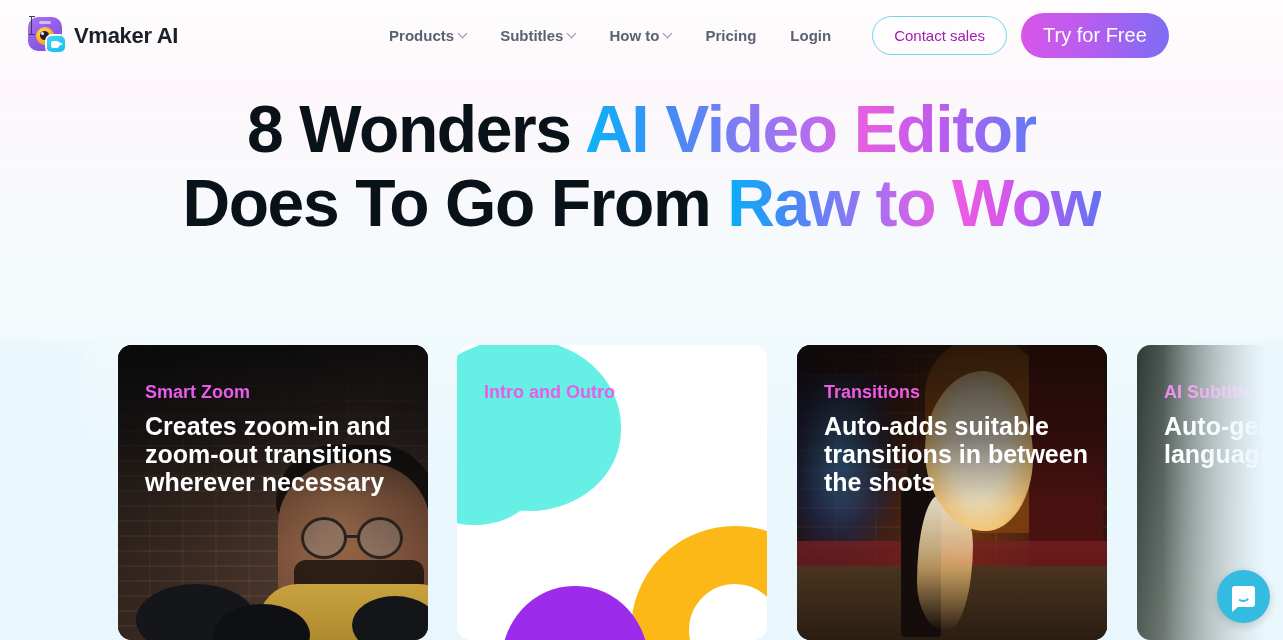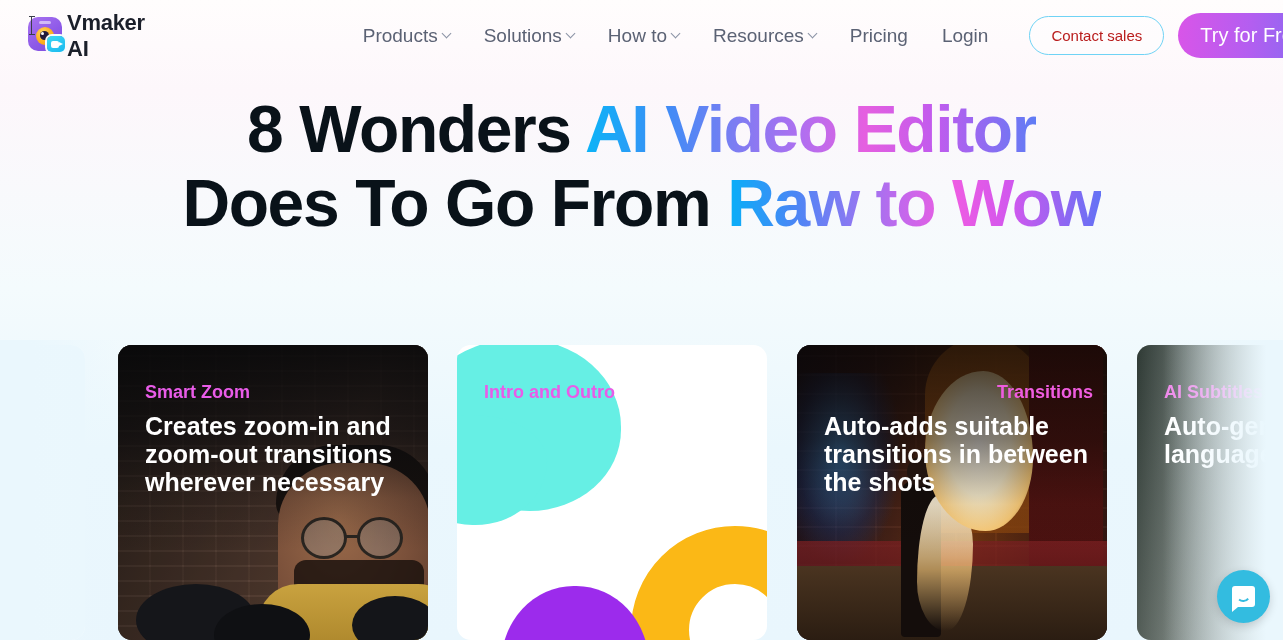--- a/index.html
+++ b/index.html
@@ -70,33 +70,33 @@
   .brand-name {
     font-size:22px; font-weight:bold; color:#1b1f2a; letter-spacing:-0.3px;
   }
 
   .nav {
     display:flex; align-items:center; gap:0;
     margin-left:194px;
   }
   .nav-item {
     display:flex; align-items:center; gap:5px;
-    font-size:19px; color:#5b6274;
+    font-size:15px; color:#5b6274;
     padding:8px 17px;
-    cursor:pointer; white-space:nowrap;
+    cursor:pointer; white-space:nowrap;font-weight:bold;
   }
   .chev {
     display:inline-block; width:7px; height:7px;
     border-right:1.6px solid #8b93a5; border-bottom:1.6px solid #8b93a5;
     transform:translateY(-2px) rotate(45deg);
   }
 
   .actions { display:flex; align-items:center; gap:14px; margin-left:24px; }
   .btn-outline {
-    font-size:15px; color:#b91c1c;
+    font-size:15px; color:#a21caf;
     border:1.4px solid #6fd3f5; border-radius:24px;
     padding:10px 21px; background:rgba(255,255,255,.35);
     cursor:pointer; white-space:nowrap;
   }
   .btn-gradient {
     font-size:20px; color:#ffffff; font-weight:500;
     border:none; border-radius:24px;
     padding:11px 22px;
     background:linear-gradient(95deg,#d955e8 0%, #b45ef0 48%, #7b6df2 100%);
     cursor:pointer; white-space:nowrap;
@@ -291,21 +291,21 @@
     opacity:.75;
   }
   .c3-floor {
     position:absolute; left:0; bottom:0; width:310px; height:74px;
     background:linear-gradient(180deg,#4a3420 0%, #2b1d12 100%);
   }
   .c3-shade {
     position:absolute; inset:0;
     background:linear-gradient(180deg, rgba(10,6,4,.78) 0%, rgba(12,7,5,.52) 32%, rgba(12,7,5,.1) 54%, rgba(0,0,0,0) 72%);
   }
-  .card3 .card-eyebrow { color:#ef5cdf;text-align:right; }
+  .card3 .card-eyebrow { color:#ef5cdf; }
 
   
   .card4 { left:1137px; background:#8f9792; }
   .c4-bg {
     position:absolute; inset:0;
     background:
       linear-gradient(100deg,#2f3a35 0%, #6a736d 24%, #9aa39d 48%, #b9c0ba 70%, #cfd4cf 100%),
       radial-gradient(circle at 30% 70%, rgba(255,255,255,.2), rgba(0,0,0,0) 60%);
   }
   .c4-veil {
@@ -383,29 +383,25 @@
     </div>
     <div class="brand-name">Vmaker AI</div>
   </div>
 
   <div class="nav">
     <div class="nav-item">
       <span>Products</span>
       <i class="chev"></i>
     </div>
     <div class="nav-item">
-      <span>Solutions</span>
+      <span>Subtitles</span>
       <i class="chev"></i>
     </div>
     <div class="nav-item">
       <span>How to</span>
-      <i class="chev"></i>
-    </div>
-    <div class="nav-item">
-      <span>Resources</span>
       <i class="chev"></i>
     </div>
     <div class="nav-item">
       <span>Pricing</span>
     </div>
     <div class="nav-item">
       <span>Login</span>
     </div>
   </div>
 

